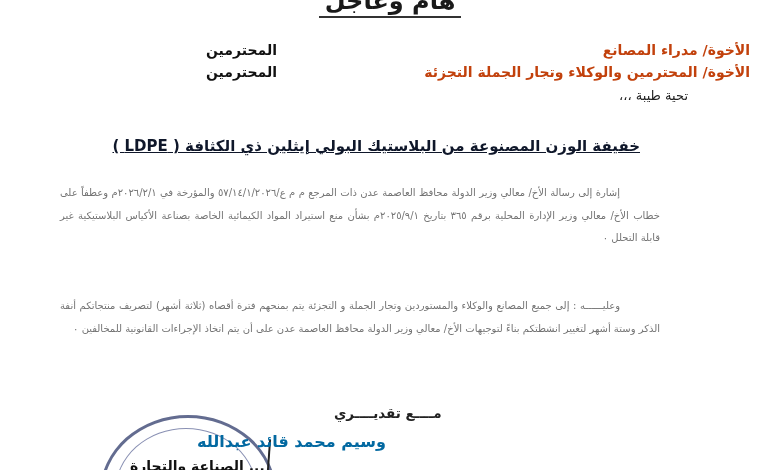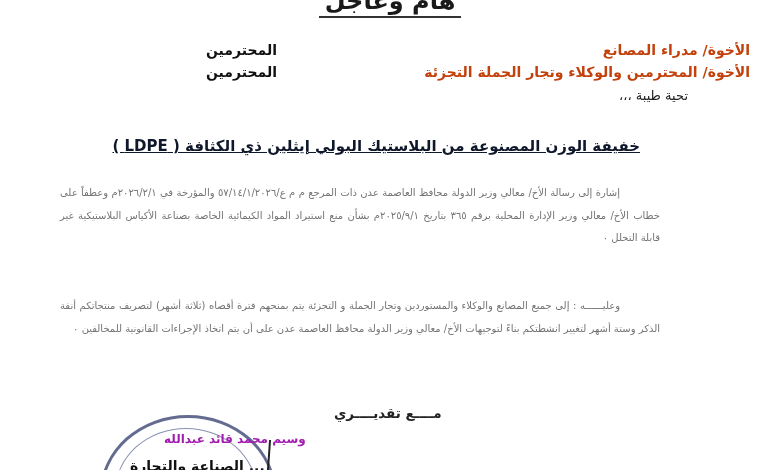--- a/index.html
+++ b/index.html
@@ -41,21 +41,21 @@
       position: absolute; right: 120px; width: 600px; font-size: 10px;
       line-height: 22.5px; text-align: justify; color: #737373;
       font-family: "DejaVu Sans", sans-serif;
       margin-left: 12px;
     }
     .para .indent { display: inline-block; width: 40px; }
     .closing {
       position: absolute; top: 405px; left: 310px; font-size: 13.5px; font-weight: bold; color: #222; margin-left: 24px;
     }
     .signer {
-      position: absolute; top: 432px; left: 164px; font-size: 12px; font-weight: bold; color: #a21caf;
+      position: absolute; top: 432px; left: 197px; font-size: 16px; font-weight: bold; color: #0369a1;
       white-space: nowrap;
     }
     .signer-title {
       position: absolute; top: 458px; left: 130px; font-size: 14px; font-weight: bold; color: #111;
       white-space: nowrap;
     }
     .stamp {
       position: absolute; top: 415px; left: 100px; width: 170px; height: 150px;
       border: 3px solid #2f3b6b; border-radius: 50%; opacity: 0.75;
     }

